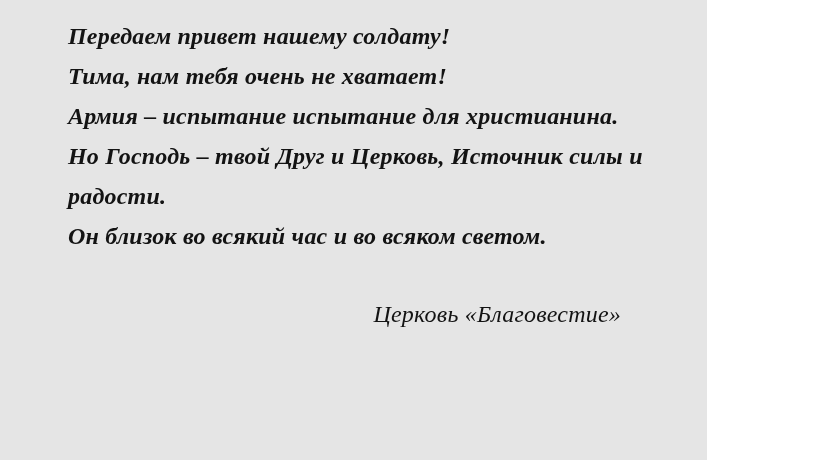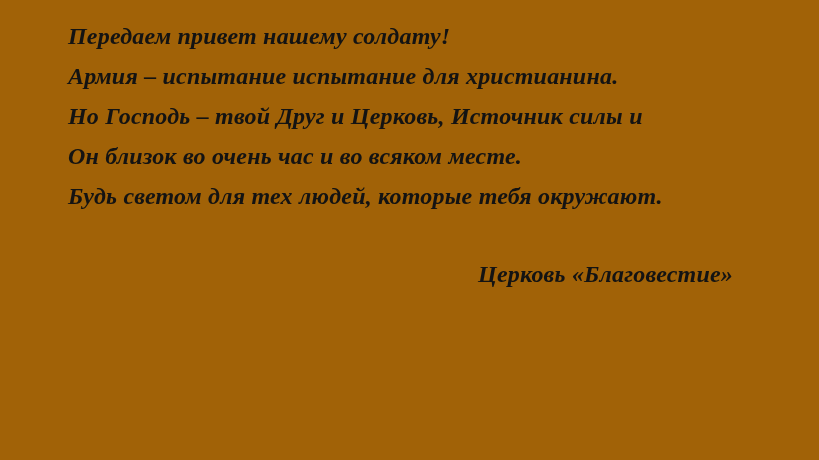--- a/index.html
+++ b/index.html
@@ -2,54 +2,55 @@
 <html><head>
 <meta charset="utf-8">
 <style>
   html, body {
     margin: 0;
     padding: 0;
     background: #ffffff;
   }
   .page {
     position: relative;
-    width: 819px;
+    width: 707px;
     height: 460px;
-    background: #a16207;
+    background: #e5e5e5;
     overflow: hidden;
     font-family: "Liberation Serif", "DejaVu Serif", serif;
   }
   .letter {
     padding: 16px 40px 0 68px;
     font-weight: bold;
     font-style: italic;
     font-size: 24px;
     line-height: 40px;
     color: #131313;
     letter-spacing: 0.2px;
   }
   .letter-line {
     white-space: pre;
   }
   .signature {
     margin-top: 38px;
     text-align: right;
     padding-right: 46px; 
-    font-weight: bold;
+    font-weight: normal;
     font-style: italic;
     font-size: 24px;
     line-height: 40px;
     color: #131313;
   }
 </style>
 </head>
 <body>
 
 <div class="page">
   <div class="letter">
     <div class="letter-line">Передаем привет нашему солдату!</div>
+    <div class="letter-line">Тима, нам тебя очень не хватает!</div>
     <div class="letter-line">Армия – испытание испытание для христианина.</div>
     <div class="letter-line">Но Господь – твой Друг и Церковь, Источник силы и</div>
-    <div class="letter-line">Он близок во очень час и во всяком месте.</div>
-    <div class="letter-line">Будь светом для тех людей, которые тебя окружают.</div>
+    <div class="letter-line">радости.</div>
+    <div class="letter-line">Он близок во всякий час и во всяком светом.</div>
     <div class="signature">Церковь «Благовестие»</div>
   </div>
 </div>
 
 </body></html>

